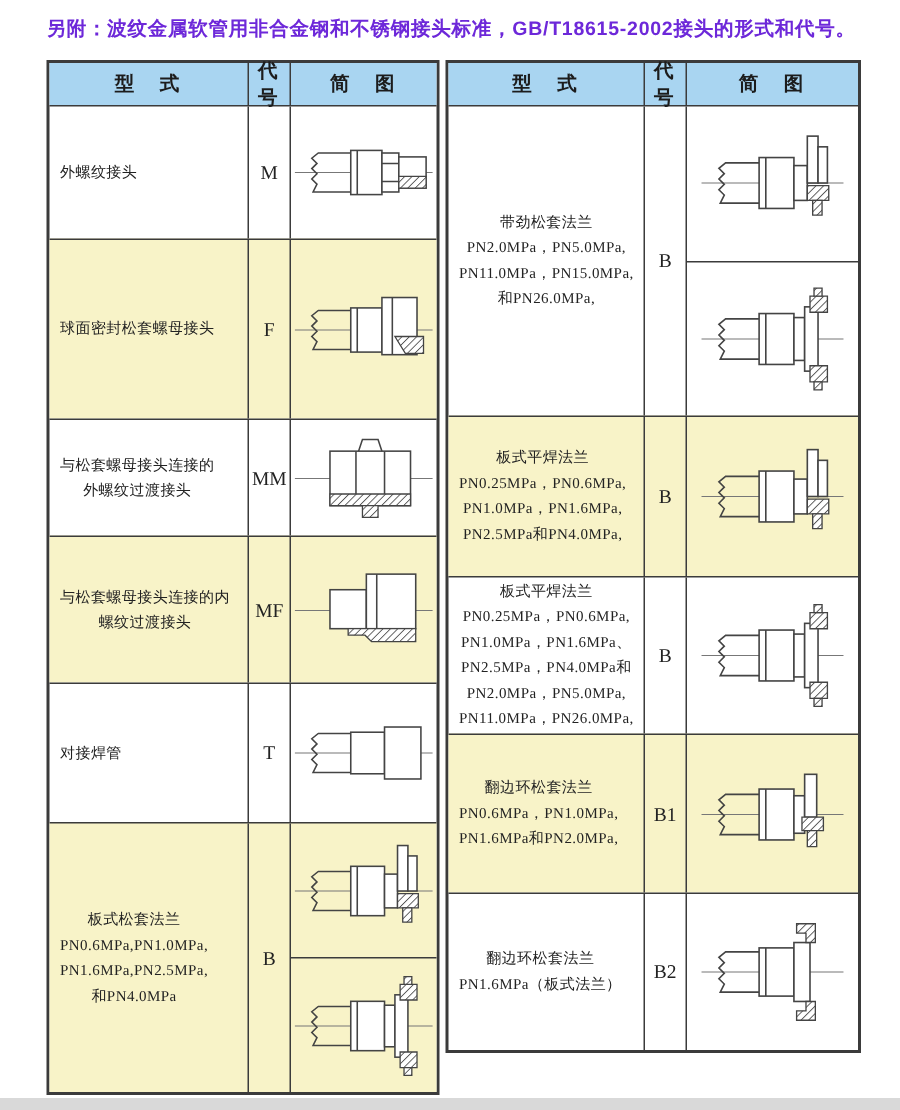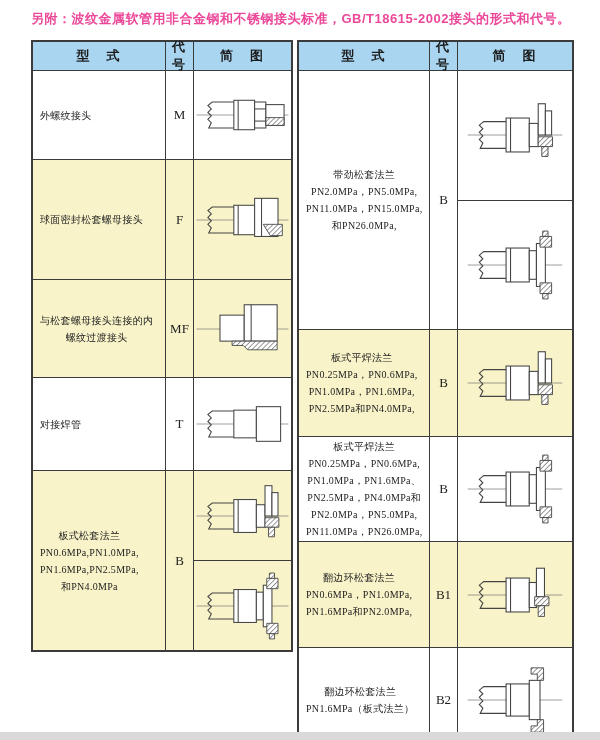--- a/index.html
+++ b/index.html
@@ -14,21 +14,21 @@
     width:600px;height:740px;
     background:var(--page-bg);
     font-family:"Liberation Serif","DejaVu Serif",serif;
     color:#222;
     position:relative;
     overflow:hidden;
   }
   .page-title{
     position:absolute;left:31px;top:10px;width:560px;
     font-family:"Liberation Sans","DejaVu Sans",sans-serif;
-    font-weight:bold;font-size:13px;letter-spacing:0.5px;color:#ec4899;
+    font-weight:bold;font-size:13px;letter-spacing:0.5px;color:#6d28d9;
   }
   .ftable{
     position:absolute;top:40px;
     border:2px solid var(--border);
     box-sizing:border-box;
     background:#fff;
   }
   .lt{left:31px;width:262px;}
   .rt{left:297px;width:277px;}
   .row{display:grid;box-sizing:border-box;text-align:center;}
@@ -126,20 +126,38 @@
             <rect class="bx" x="46" y="23" width="24" height="34"></rect>
             <line class="ln" x1="51" y1="23" x2="51" y2="57"></line>
             <rect class="bx" x="70" y="15" width="27" height="44"></rect>
             <line class="ln" x1="78" y1="15" x2="78" y2="59"></line>
             <path class="ht" d="M80 45 h22 v13 h-14 z"></path>
           </svg>
         </div>
     </div>
   </div>
 
+  <div class="row" style="height:78px" data-alt="false">
+    <div class="cell type">与松套螺母接头连接的
+外螺纹过渡接头</div>
+    <div class="cell code">MM</div>
+    <div class="cell diag">
+      <div class="d">
+          <svg viewBox="0 0 112 80" xmlns="http://www.w3.org/2000/svg">
+            <line class="cl" x1="3" y1="40" x2="109" y2="40"></line>
+            <rect class="bx" x="30" y="19" width="62" height="42"></rect>
+            <line class="ln" x1="50" y1="19" x2="50" y2="61"></line>
+            <line class="ln" x1="72" y1="19" x2="72" y2="61"></line>
+            <path class="ln" d="M52 19 l3 -9 h12 l3 9"></path>
+            <path class="ht" d="M30 52 h62 v9 h-62 z"></path>
+            <path class="ht" d="M55 61 h12 v9 h-12 z"></path>
+          </svg>
+        </div>
+    </div>
+  </div>
 
   <div class="row" style="height:98px" data-alt="true">
     <div class="cell type">与松套螺母接头连接的内
 螺纹过渡接头</div>
     <div class="cell code">MF</div>
     <div class="cell diag">
       <div class="d">
           <svg viewBox="0 0 112 80" xmlns="http://www.w3.org/2000/svg">
             <line class="cl" x1="3" y1="40" x2="109" y2="40"></line>
             <rect class="bx" x="30" y="24" width="28" height="30"></rect>
@@ -204,21 +222,21 @@
   </div>
 </div>
 
 <div class="ftable rt">
   <div class="row hrow">
     <div class="cell hcell">型　式</div>
     <div class="cell hcell">代号</div>
     <div class="cell hcell">简　图</div>
   </div>
 
-  <div class="row" style="height:259px" data-alt="false">
+  <div class="row" style="height:207px" data-alt="false">
     <div class="cell type">带劲松套法兰
 PN2.0MPa，PN5.0MPa,
 PN11.0MPa，PN15.0MPa,
 和PN26.0MPa,</div>
     <div class="cell code">B</div>
     <div class="cell diag">
       <div class="d">
           <svg viewBox="0 0 112 80" xmlns="http://www.w3.org/2000/svg">
             <line class="cl" x1="3" y1="40" x2="109" y2="40"></line>
             <path class="ln" d="M46 25 H21 l-5 4 4 4 -4 4 4 4 -4 4 4 4 -3 6 H46"></path>

